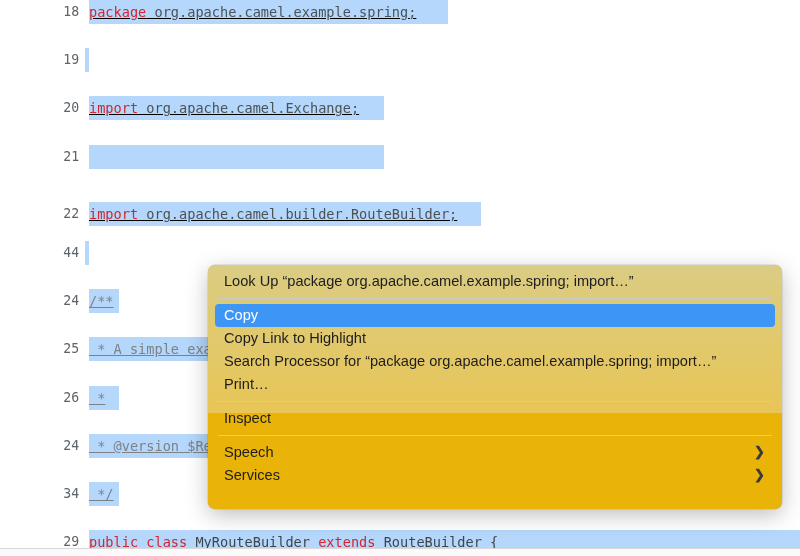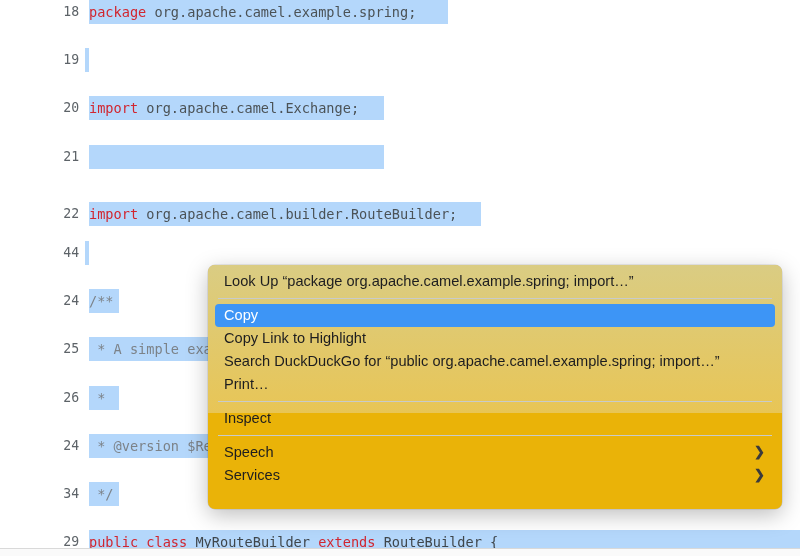--- a/index.html
+++ b/index.html
@@ -68,20 +68,21 @@
     font-family: "DejaVu Sans Mono", "Liberation Mono", monospace;
     font-size: 13.2px;
     letter-spacing: -0.1px;
   }
 
   .ltext {
     position: absolute;
     left: 57px;
     top: 0;
     white-space: pre;
+    text-decoration: underline;
   }
 
   
   .sel {
     position: absolute;
     left: 57px;
     top: 0;
     height: 24.1px;
     background: #b4d7fb;
   }
@@ -245,21 +246,21 @@
     <div class="ctx-inner">
 
       <div class="ctx-item tall">Look Up “package org.apache.camel.example.spring;  import…”</div>
 
       <div class="ctx-sep"></div>
 
       <div class="ctx-item tall sel-item">Copy</div>
 
       <div class="ctx-item tall">Copy Link to Highlight</div>
 
-      <div class="ctx-item tall">Search DuckDuckGo for “public org.apache.camel.example.spring;  import…”</div>
+      <div class="ctx-item tall">Search Processor for “package org.apache.camel.example.spring;  import…”</div>
 
       <div class="ctx-item tall">Print…</div>
 
       <div class="ctx-sep"></div>
 
       <div class="ctx-item tall">Inspect</div>
 
       <div class="ctx-sep"></div>
 
       <div class="ctx-item tall">

